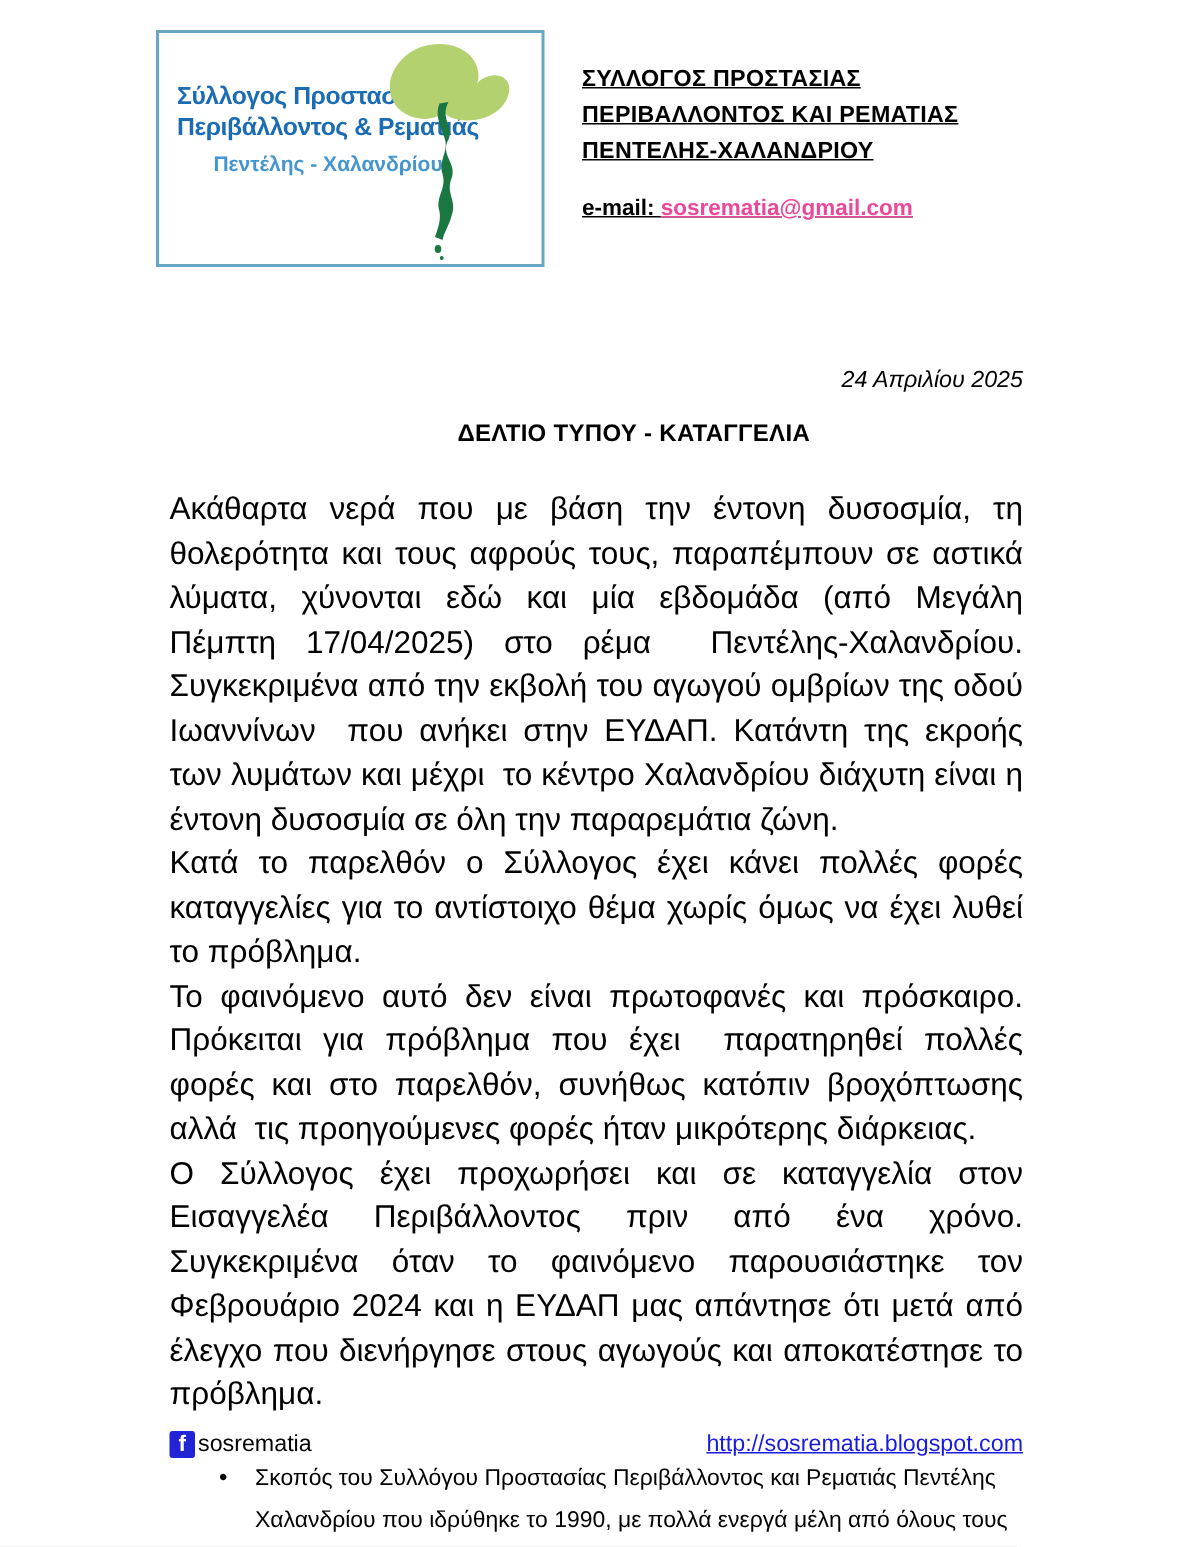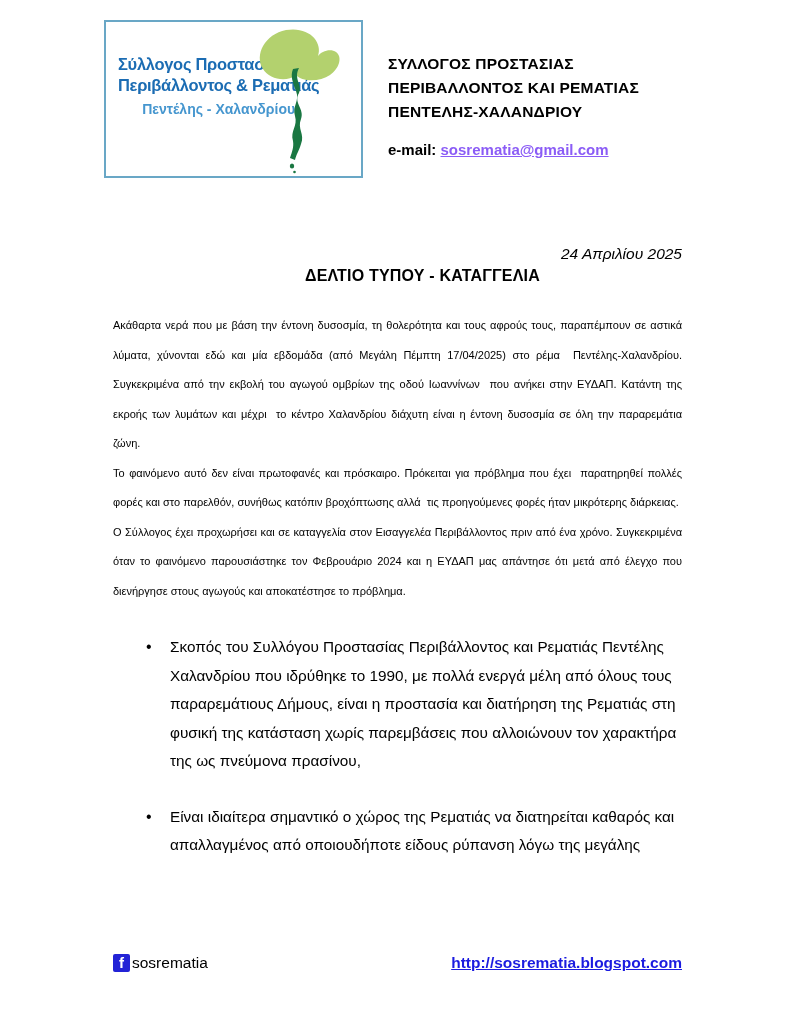--- a/index.html
+++ b/index.html
@@ -15,31 +15,31 @@
   .logo-box {
     position:absolute; left:104px; top:20px; width:259px; height:158px;
     border:2px solid #69a7c6; background:#fff;
   }
   .logo-text { position:absolute; left:12px; top:32px; white-space:nowrap; }
   .logo-line-main { color:#1b6cb3; font-weight:bold; font-size:16.5px; line-height:21px; letter-spacing:-0.3px; }
   .logo-line-sub  { color:#4596cf; font-weight:600; font-size:14px; margin-top:5px;text-align:center; }
   .logo-art { position:absolute; left:142px; top:2px; }
 
   
-  .org-header { position:absolute; left:388px; top:52px; width:305px; }
+  .org-header { position:absolute; left:388px; top:41px; width:305px;text-decoration:underline; }
   .org-line { font-weight:bold; font-size:15.5px; line-height:24px; letter-spacing:0.2px; }
   .email-line { margin-top:17px; font-size:15px; font-weight:bold; }
-  a.email-link { color:#8b5cf6; text-decoration:underline; cursor:pointer; }
+  a.email-link { color:#ec4899; text-decoration:underline; cursor:pointer; }
 
   
   .content { position:absolute; left:113px; width:569px; top:244px; }
   .date-line { text-align:right; font-size:15.5px; line-height:19px;font-style:italic; }
-  .doc-title { font-size:16px; font-weight:bold; margin:4px 0 26px 192px; letter-spacing:0.2px; }
+  .doc-title { font-size:16px; font-weight:bold; margin:18px 0 26px 192px; letter-spacing:0.2px; }
   p.body-par {
-    font-size:11px; line-height:29.5px; text-align:justify; text-justify:inter-word;
+    font-size:21px; line-height:29.5px; text-align:justify; text-justify:inter-word;
     white-space:pre-wrap;
   }
   p.list-intro { font-size:15.3px; line-height:29.5px; margin-top:29px; }
   ul.points { list-style:none; padding-left:57px; }
   ul.points li {
     position:relative; font-size:15.3px; line-height:28.5px; text-align:left;
     margin-bottom:1px;
     margin-top:27px;
   }
   ul.points li::before {
@@ -51,21 +51,21 @@
     position:absolute; left:113px; right:118px; top:954px;
     display:flex; justify-content:space-between; align-items:center;
   }
   .fb-wrap { display:flex; align-items:center; }
   .fb-icon {
     display:inline-block; width:17px; height:18px; background:#2323d6; color:#fff;
     font-weight:bold; font-size:15px; line-height:18px; text-align:center;
     margin-right:2px; border-radius:2px;
   }
   .fb-name { font-weight:normal; font-size:15.5px; }
-  a.site-link { color:#1b1be0; font-weight:bold; font-size:15.5px; text-decoration:underline; cursor:pointer;margin-left:48px; }
+  a.site-link { color:#1b1be0; font-weight:normal; font-size:15.5px; text-decoration:underline; cursor:pointer;margin-left:48px; }
 </style>
 </head>
 <body>
 
 <div class="page">
 
   <div class="logo-box">
     <div class="logo-text">
       <div class="logo-line-main">Σύλλογος Προστασίας</div>
       <div class="logo-line-main">Περιβάλλοντος &amp; Ρεματιάς</div>
@@ -84,20 +84,21 @@
     <div class="org-line">ΠΕΡΙΒΑΛΛΟΝΤΟΣ ΚΑΙ ΡΕΜΑΤΙΑΣ</div>
     <div class="org-line">ΠΕΝΤΕΛΗΣ-ΧΑΛΑΝΔΡΙΟΥ</div>
     <div class="email-line"><span>e-mail: </span><a class="email-link">sosrematia@gmail.com</a></div>
   </div>
 
   <div class="content">
     <div class="date-line">24 Απριλίου 2025</div>
     <div class="doc-title">ΔΕΛΤΙΟ ΤΥΠΟΥ - ΚΑΤΑΓΓΕΛΙΑ</div>
 
     <p class="body-par">Ακάθαρτα νερά που με βάση την έντονη δυσοσμία, τη θολερότητα και τους αφρούς τους, παραπέμπουν σε αστικά λύματα, χύνονται εδώ και μία εβδομάδα (από Μεγάλη Πέμπτη 17/04/2025) στο ρέμα  Πεντέλης-Χαλανδρίου. Συγκεκριμένα από την εκβολή του αγωγού ομβρίων της οδού Ιωαννίνων  που ανήκει στην ΕΥΔΑΠ. Κατάντη της εκροής των λυμάτων και μέχρι  το κέντρο Χαλανδρίου διάχυτη είναι η έντονη δυσοσμία σε όλη την παραρεμάτια ζώνη.</p>
+    <p class="body-par">Κατά το παρελθόν ο Σύλλογος έχει κάνει πολλές φορές καταγγελίες για το αντίστοιχο θέμα χωρίς όμως να έχει λυθεί το πρόβλημα.</p>
     <p class="body-par">Το φαινόμενο αυτό δεν είναι πρωτοφανές και πρόσκαιρο. Πρόκειται για πρόβλημα που έχει  παρατηρηθεί πολλές φορές και στο παρελθόν, συνήθως κατόπιν βροχόπτωσης αλλά  τις προηγούμενες φορές ήταν μικρότερης διάρκειας.</p>
     <p class="body-par">Ο Σύλλογος έχει προχωρήσει και σε καταγγελία στον Εισαγγελέα Περιβάλλοντος πριν από ένα χρόνο. Συγκεκριμένα όταν το φαινόμενο παρουσιάστηκε τον Φεβρουάριο 2024 και η ΕΥΔΑΠ μας απάντησε ότι μετά από έλεγχο που διενήργησε στους αγωγούς και αποκατέστησε το πρόβλημα.</p>
 
 
     <ul class="points">
       <li>Σκοπός του Συλλόγου Προστασίας Περιβάλλοντος και Ρεματιάς Πεντέλης Χαλανδρίου που ιδρύθηκε το 1990, με πολλά ενεργά μέλη από όλους τους παραρεμάτιους Δήμους, είναι η προστασία και διατήρηση της Ρεματιάς στη φυσική της κατάσταση χωρίς παρεμβάσεις που αλλοιώνουν τον χαρακτήρα της ως πνεύμονα πρασίνου,</li>
       <li>Είναι ιδιαίτερα σημαντικό ο χώρος της Ρεματιάς να διατηρείται καθαρός και απαλλαγμένος από οποιουδήποτε είδους ρύπανση λόγω της μεγάλης</li>
     </ul>
   </div>
 

